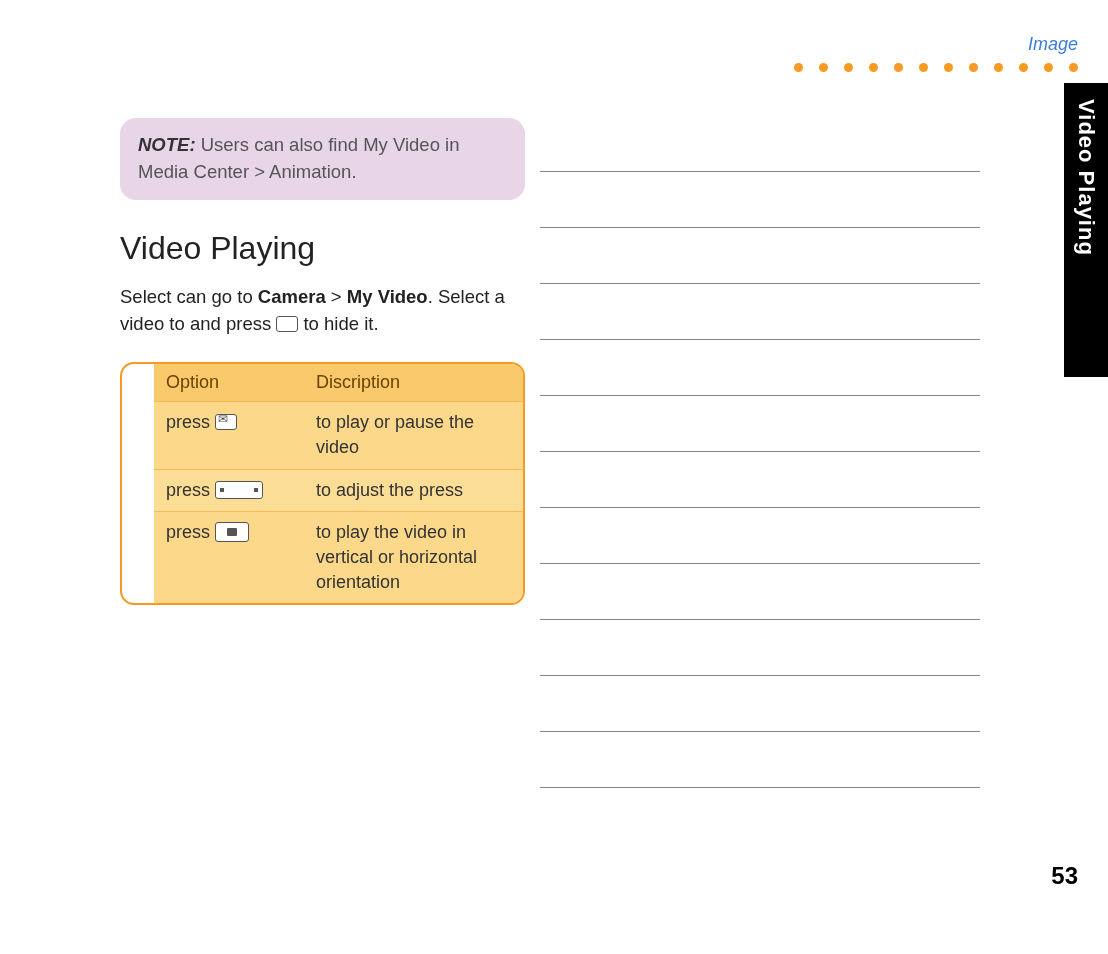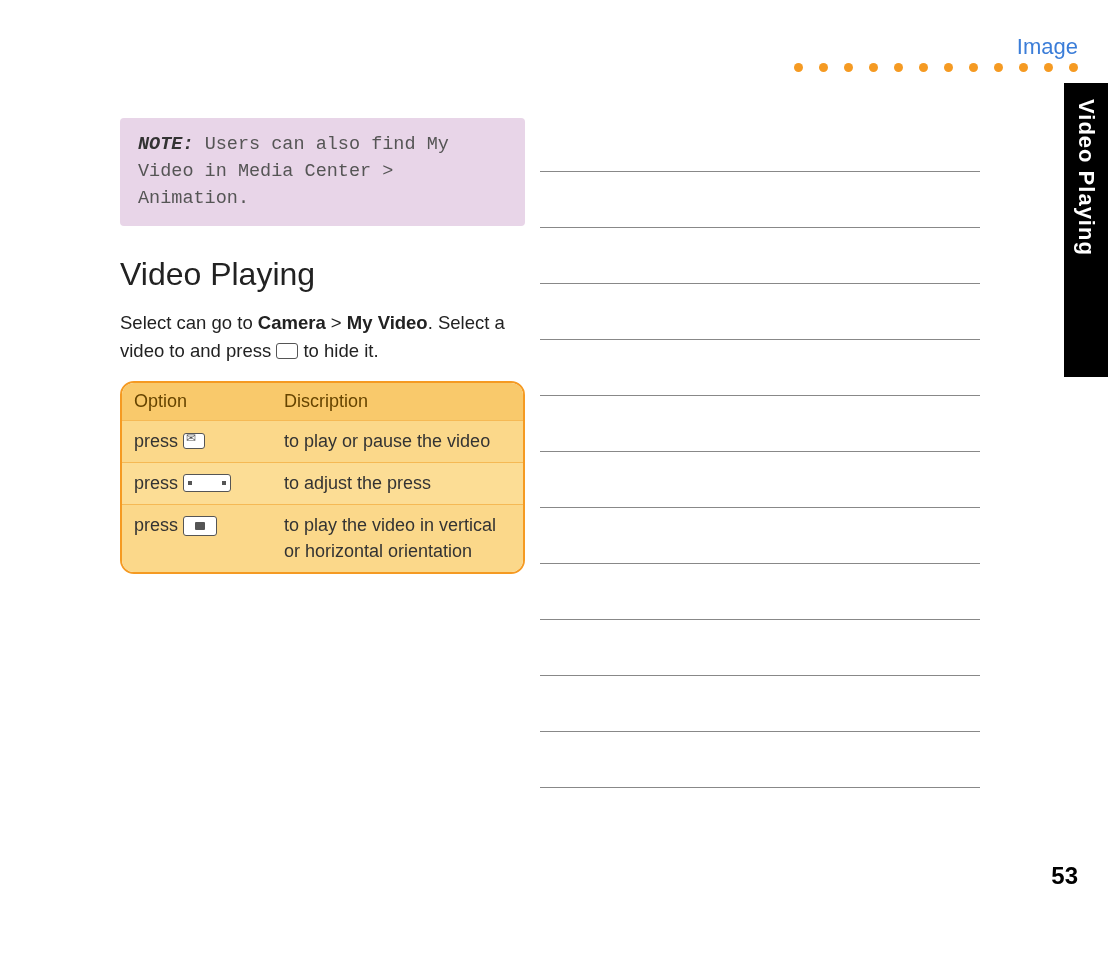--- a/index.html
+++ b/index.html
@@ -14,21 +14,22 @@
     .page {
       position: relative;
       width: 100%;
       height: 100%;
     }
     .header-label {
       position: absolute;
       top: 34px;
       right: 30px;
       color: #3b7dd8;
-      font-size: 22px;
+      font-size: 18px;
+      font-style: italic;
     }
     .dots-row {
       position: absolute;
       top: 63px;
       right: 30px;
       display: flex;
       gap: 16px;
     }
     .dot {
       width: 9px;
@@ -63,27 +64,26 @@
       font-weight: bold;
     }
     .content-area {
       position: absolute;
       top: 118px;
       left: 120px;
       width: 405px;
     }
     .note-box {
       background: #e8d5e8;
-      border-radius: 4px;
+      border-radius: 16px;
       padding: 14px 18px;
       font-size: 18.5px;
       line-height: 1.45;
       color: #555;
       margin-bottom: 30px;
-      font-family: Liberation Mono, monospace;
     }
     .note-label {
       font-weight: bold;
       font-style: italic;
       color: #333;
     }
     .section-title {
       font-size: 32px;
       font-weight: normal;
       color: #222;
@@ -148,21 +148,22 @@
       line-height: 16px;
       font-size: 14px;
       font-weight: bold;
       color: #333;
     }
     .options-table {
       border: 2px solid #f59a22;
       border-radius: 14px;
       overflow: hidden;
       width: 100%;
-      margin-top: 16px;
+      margin-top: 24px;
+      padding-left: 32px;
     }
     .options-table table {
       width: 100%;
       border-collapse: collapse;
     }
     .options-table th {
       background: #f9c96b;
       color: #664400;
       text-align: left;
       font-weight: normal;

